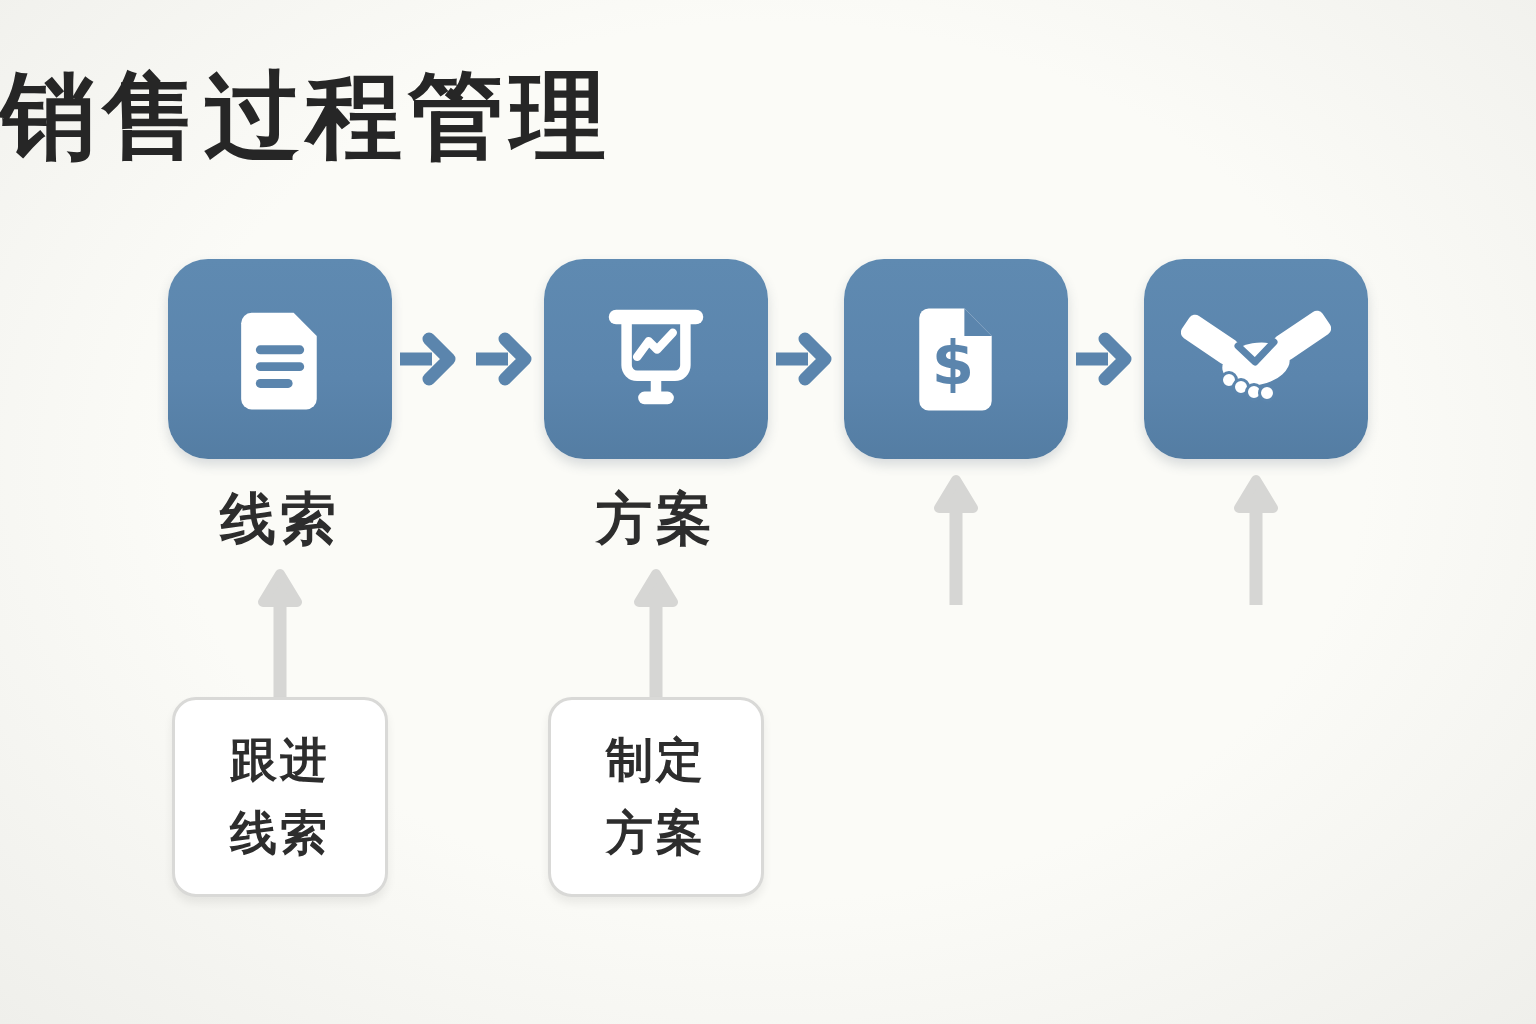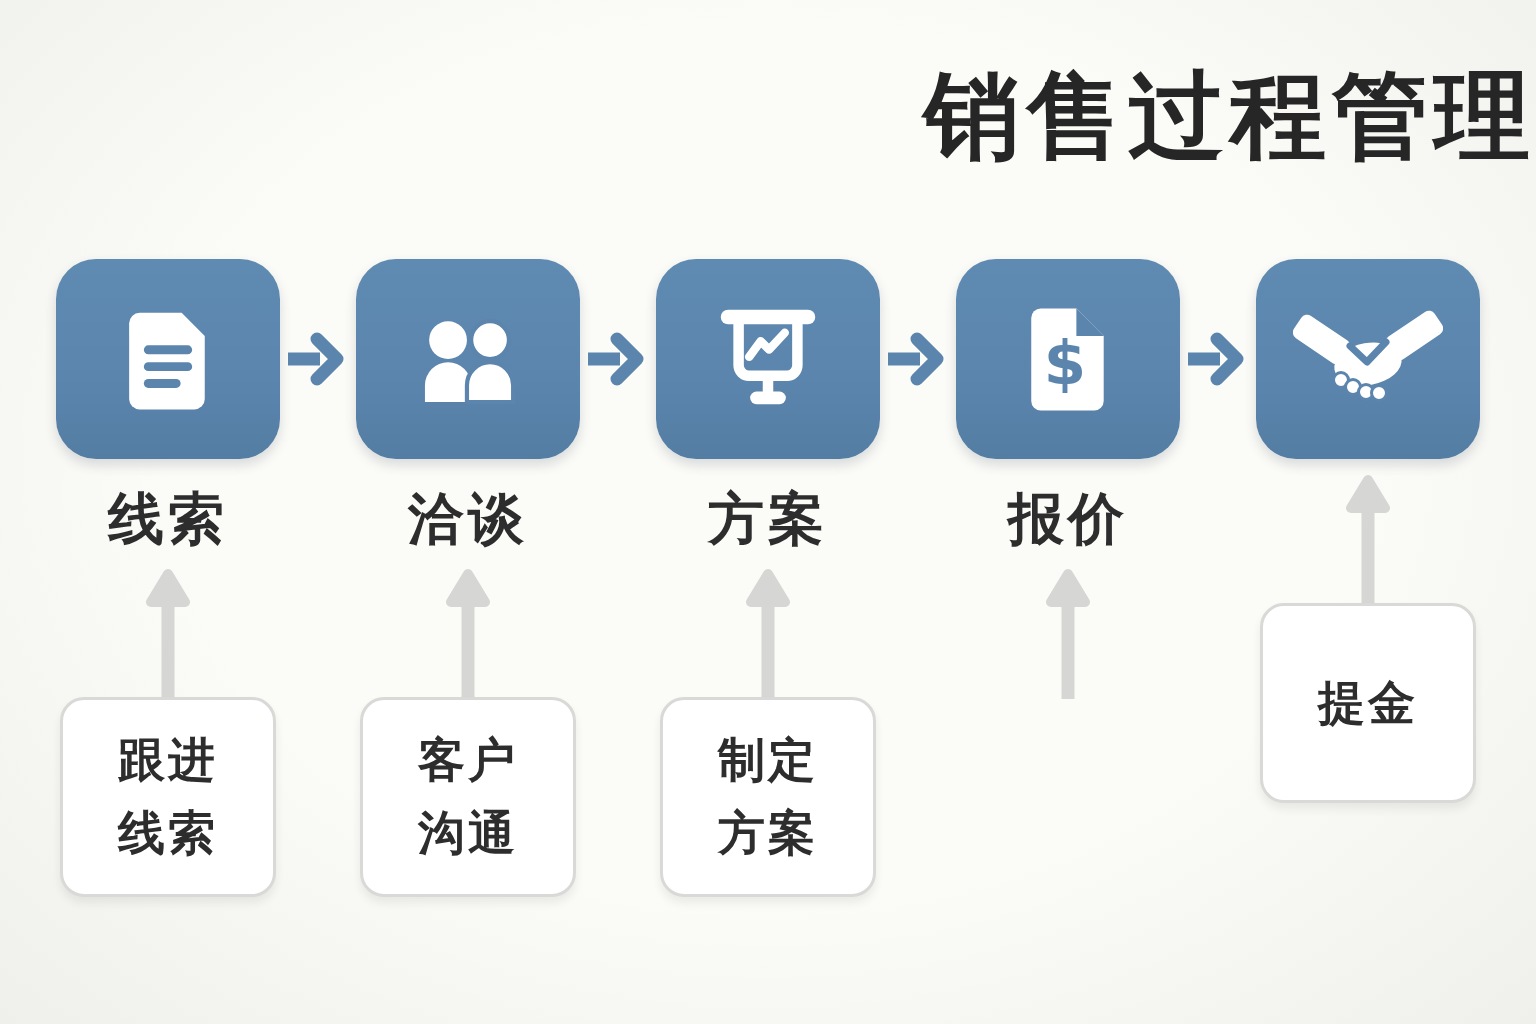--- a/index.html
+++ b/index.html
@@ -17,21 +17,21 @@
     background:var(--background);
     overflow:hidden;
   }
   .canvas{
     position:relative;
     width:1536px;height:1024px;
     background:radial-gradient(ellipse at 50% 45%, #fbfbf7 55%, #efefeb 100%);
   }
   .title{
     padding-top:58px;
-    text-align:right;
+    text-align:left;
     font-size:96px;
     line-height:1.2;
     font-weight:900;
     letter-spacing:6px;
     color:#262626;
   }
   .flow{
     margin-top:86px;
     padding:0 56px;
     display:flex;
@@ -119,39 +119,20 @@
       </div>
     </div>
 
     <div class="flow-arrow-wrap">
       <svg width="64" height="56" viewBox="0 0 64 56">
         <line x1="2" y1="28" x2="34" y2="28" style="stroke:var(--accent-blue)" stroke-width="13"></line>
         <polyline points="31,8 51,28 31,48" style="fill:none;stroke:var(--accent-blue)" stroke-width="13" stroke-linecap="round" stroke-linejoin="round"></polyline>
       </svg>
     </div>
 
-    <div class="column">
-      <div class="icon-box">
-        <svg width="130" height="126" viewBox="0 0 120 120">
-          <circle cx="41" cy="42" r="18" style="fill:#ffffff"></circle>
-          <path d="M19,101 V85 a22,22 0 0 1 22,-22 a22,22 0 0 1 22,22 v16 z" style="fill:#ffffff"></path>
-          <circle cx="81" cy="42" r="18" style="fill:#ffffff;stroke:var(--accent-blue);stroke-width:4"></circle>
-          <path d="M59,101 V85 a22,22 0 0 1 22,-22 a22,22 0 0 1 22,22 v16 z" style="fill:#ffffff;stroke:var(--accent-blue);stroke-width:4"></path>
-        </svg>
-      </div>
-      <div class="stage-label">洽谈</div>
-      <svg class="up-arrow" width="46" height="136" viewBox="0 0 46 136">
-        <line x1="23" y1="134" x2="23" y2="38" style="stroke:var(--arrow-gray)" stroke-width="13"></line>
-        <polygon points="23,9 40,37 6,37" style="fill:var(--arrow-gray);stroke:var(--arrow-gray)" stroke-width="10" stroke-linejoin="round"></polygon>
-      </svg>
-      <div class="task-box">
-        <div class="task-label">客户
-沟通</div>
-      </div>
-    </div>
 
     <div class="flow-arrow-wrap">
       <svg width="64" height="56" viewBox="0 0 64 56">
         <line x1="2" y1="28" x2="34" y2="28" style="stroke:var(--accent-blue)" stroke-width="13"></line>
         <polyline points="31,8 51,28 31,48" style="fill:none;stroke:var(--accent-blue)" stroke-width="13" stroke-linecap="round" stroke-linejoin="round"></polyline>
       </svg>
     </div>
 
     <div class="column">
       <div class="icon-box">
@@ -182,21 +163,20 @@
     </div>
 
     <div class="column">
       <div class="icon-box">
         <svg width="126" height="126" viewBox="0 0 120 120">
           <path d="M34,12 h34 l26,26 v62 a9,9 0 0 1 -9,9 H34 a9,9 0 0 1 -9,-9 V21 a9,9 0 0 1 9,-9 z" style="fill:#ffffff"></path>
           <path d="M68,12 l26,26 h-26 z" style="fill:var(--accent-blue)"></path>
           <text x="57" y="84" text-anchor="middle" style="fill:var(--accent-blue);font-family:'DejaVu Sans','Liberation Sans',sans-serif;font-size:58px;font-weight:bold">$</text>
         </svg>
       </div>
-      <div class="stage-label">报价</div>
       <svg class="up-arrow" width="46" height="136" viewBox="0 0 46 136">
         <line x1="23" y1="134" x2="23" y2="38" style="stroke:var(--arrow-gray)" stroke-width="13"></line>
         <polygon points="23,9 40,37 6,37" style="fill:var(--arrow-gray);stroke:var(--arrow-gray)" stroke-width="10" stroke-linejoin="round"></polygon>
       </svg>
     </div>
 
     <div class="flow-arrow-wrap">
       <svg width="64" height="56" viewBox="0 0 64 56">
         <line x1="2" y1="28" x2="34" y2="28" style="stroke:var(--accent-blue)" stroke-width="13"></line>
         <polyline points="31,8 51,28 31,48" style="fill:none;stroke:var(--accent-blue)" stroke-width="13" stroke-linecap="round" stroke-linejoin="round"></polyline>
@@ -213,19 +193,16 @@
           <circle cx="48" cy="76" r="7.5" style="fill:#ffffff;stroke:var(--accent-blue);stroke-width:3"></circle>
           <circle cx="60" cy="83" r="7.5" style="fill:#ffffff;stroke:var(--accent-blue);stroke-width:3"></circle>
           <circle cx="73" cy="88" r="7.5" style="fill:#ffffff;stroke:var(--accent-blue);stroke-width:3"></circle>
           <circle cx="86" cy="89" r="7.5" style="fill:#ffffff;stroke:var(--accent-blue);stroke-width:3"></circle>
         </svg>
       </div>
       <svg class="up-arrow" width="46" height="136" viewBox="0 0 46 136">
         <line x1="23" y1="134" x2="23" y2="38" style="stroke:var(--arrow-gray)" stroke-width="13"></line>
         <polygon points="23,9 40,37 6,37" style="fill:var(--arrow-gray);stroke:var(--arrow-gray)" stroke-width="10" stroke-linejoin="round"></polygon>
       </svg>
-      <div class="task-box">
-        <div class="task-label">提金</div>
-      </div>
     </div>
 
   </div>
 </div>
 
 </body></html>

